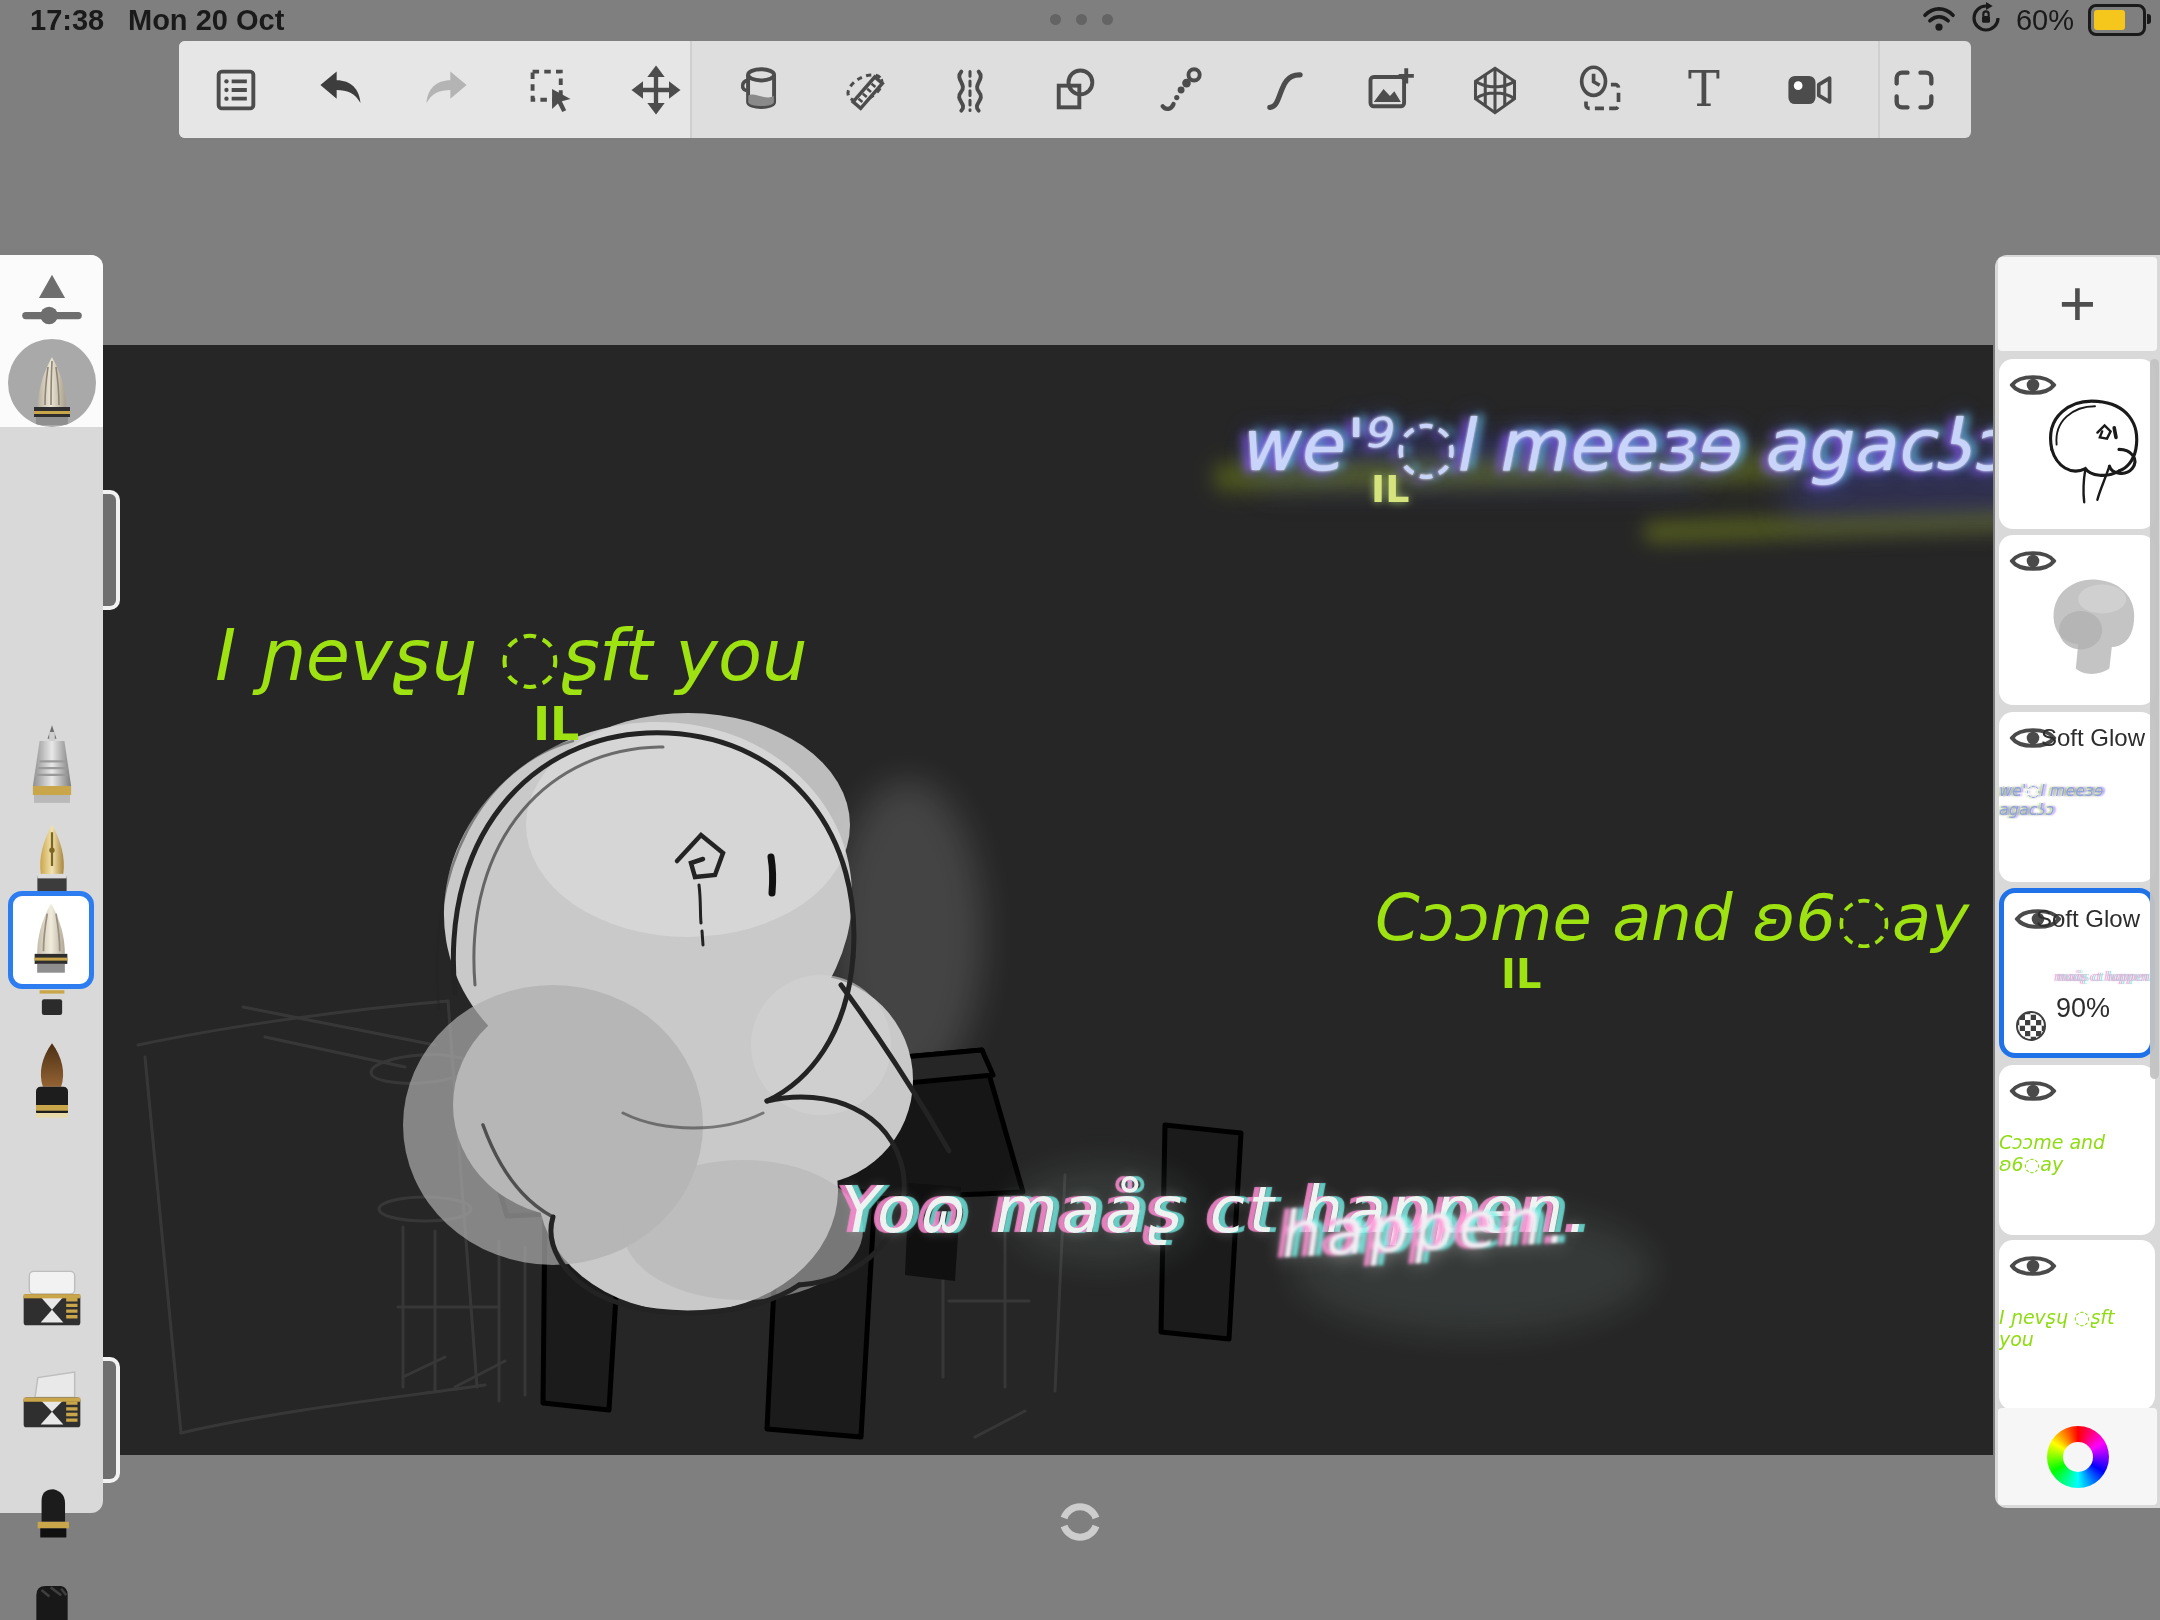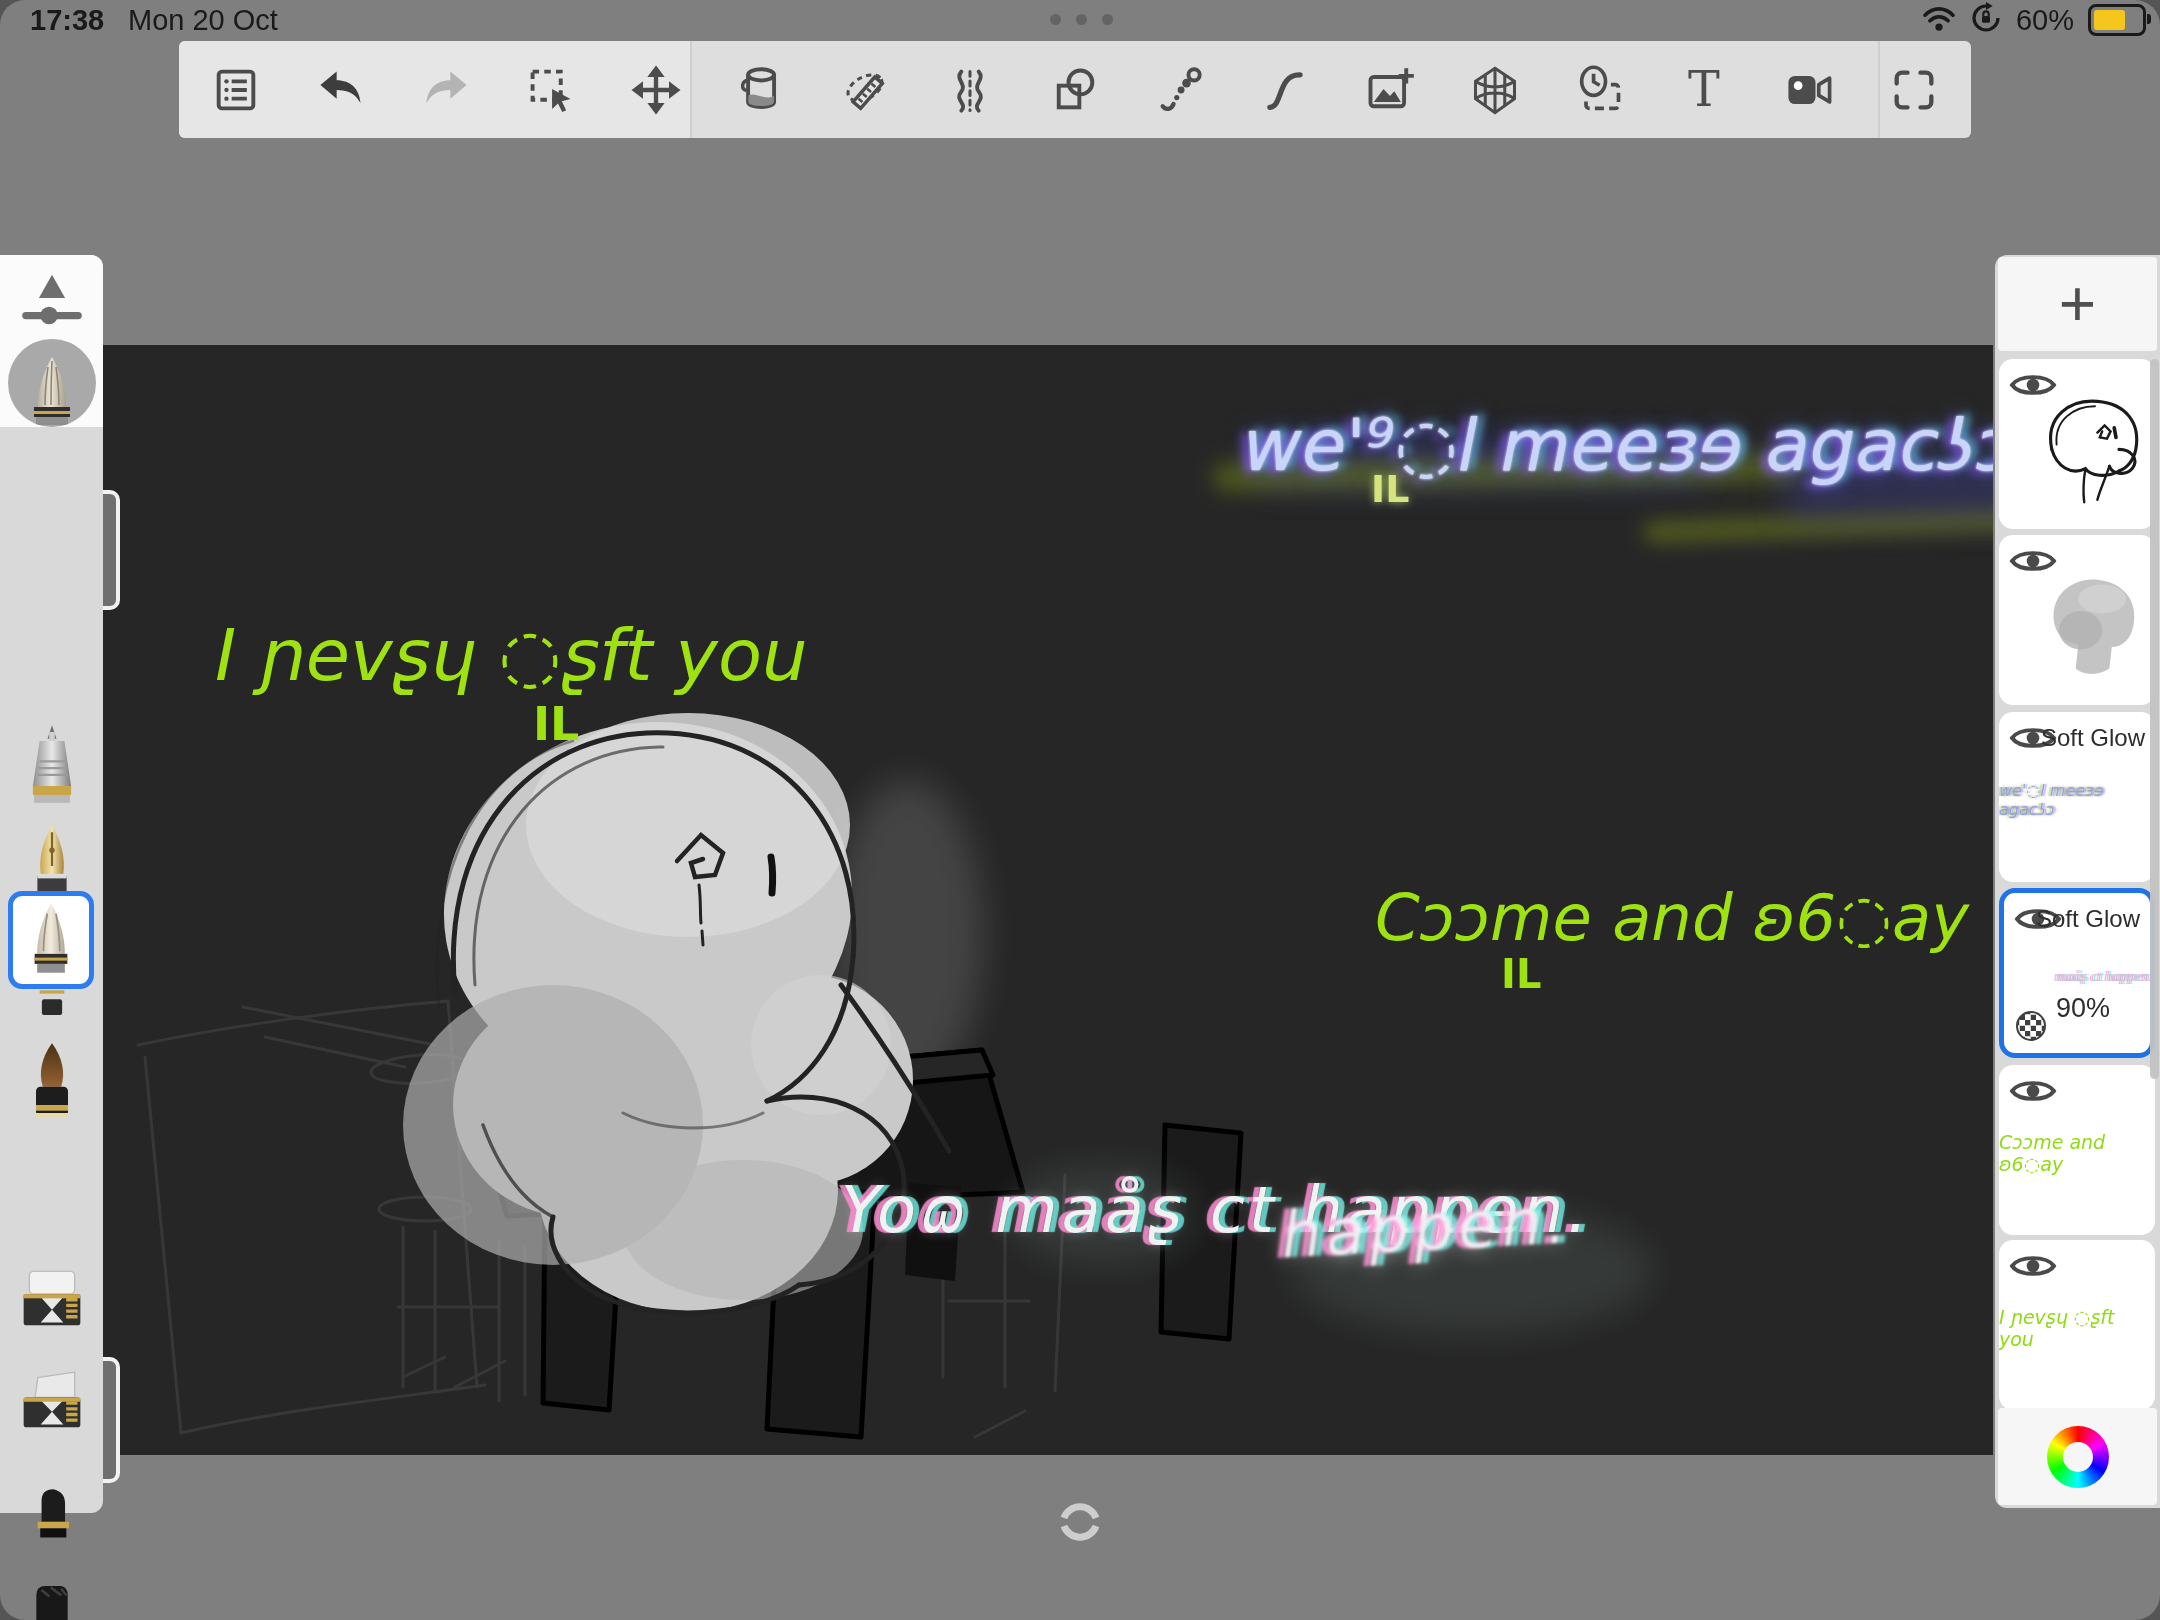--- a/index.html
+++ b/index.html
@@ -1,22 +1,22 @@
 <!DOCTYPE html>
 <html><head>
 <meta charset="utf-8">
 <style>
   html,body{margin:0;padding:0;background:#555;}
   .page{position:relative;width:2160px;height:1620px;background:#7f7f7f;overflow:hidden;
-        font-family:"Liberation Sans",sans-serif;border-radius:25px;}
+        font-family:"Liberation Sans",sans-serif;}
 
   
   .statusbar{position:absolute;left:0;top:0;width:2160px;height:40px;color:#1a1a1a;}
   .sb-time{position:absolute;left:30px;top:4px;font-size:29px;font-weight:700;}
-  .sb-date{position:absolute;left:128px;top:4px;font-size:29px;font-weight:400;}
+  .sb-date{position:absolute;left:128px;top:4px;font-size:29px;font-weight:700;}
   .sb-dots{position:absolute;left:1050px;top:14px;display:flex;gap:15px;}
   .sb-dots i{width:11px;height:11px;border-radius:50%;background:#646464;}
   .sb-right{position:absolute;right:14px;top:2px;display:flex;align-items:center;gap:14px;}
   .sb-batt{position:relative;width:52px;height:26px;border:3px solid #1a1a1a;border-radius:8px;}
   .sb-batt i{position:absolute;left:3px;top:3px;bottom:3px;width:60%;background:#f5c61b;border-radius:3px;}
   .sb-batt b{position:absolute;right:-8px;top:7px;width:4px;height:10px;background:#1a1a1a;border-radius:0 3px 3px 0;}
   .sb-pct{font-size:29px;font-weight:500;}
 
   
   .toolbar{position:absolute;left:179px;top:41px;width:1792px;height:97px;background:#dedede;

